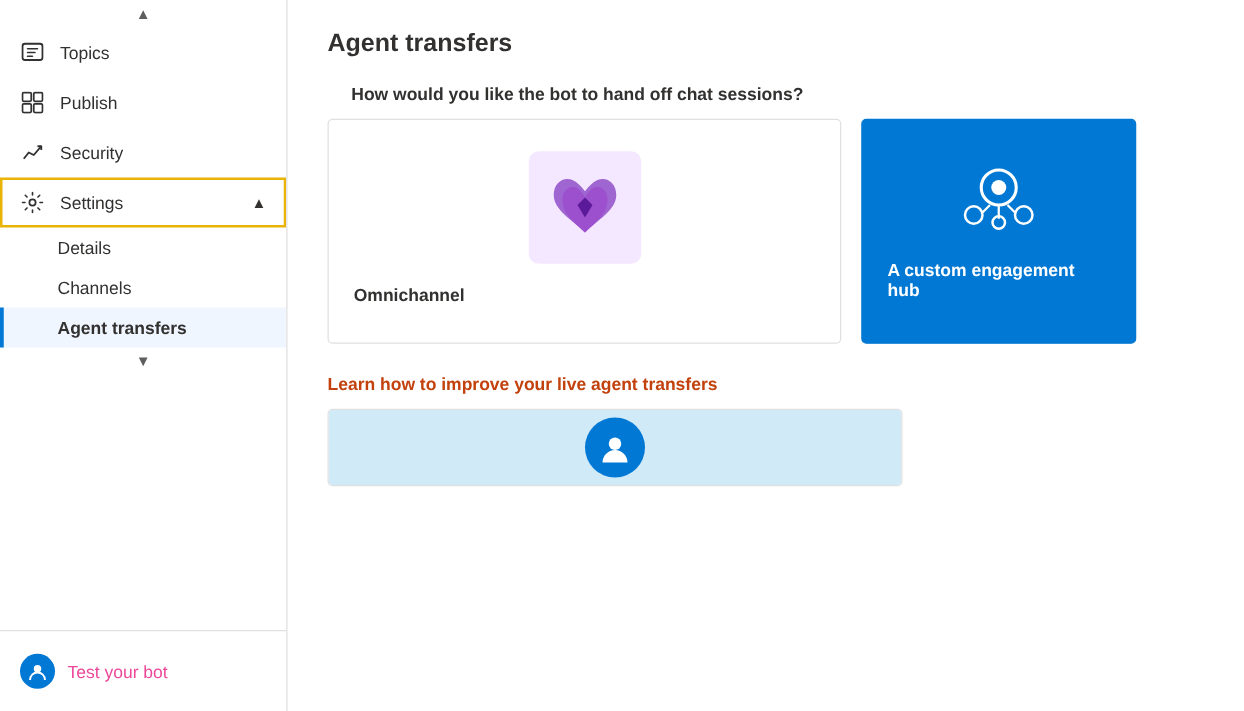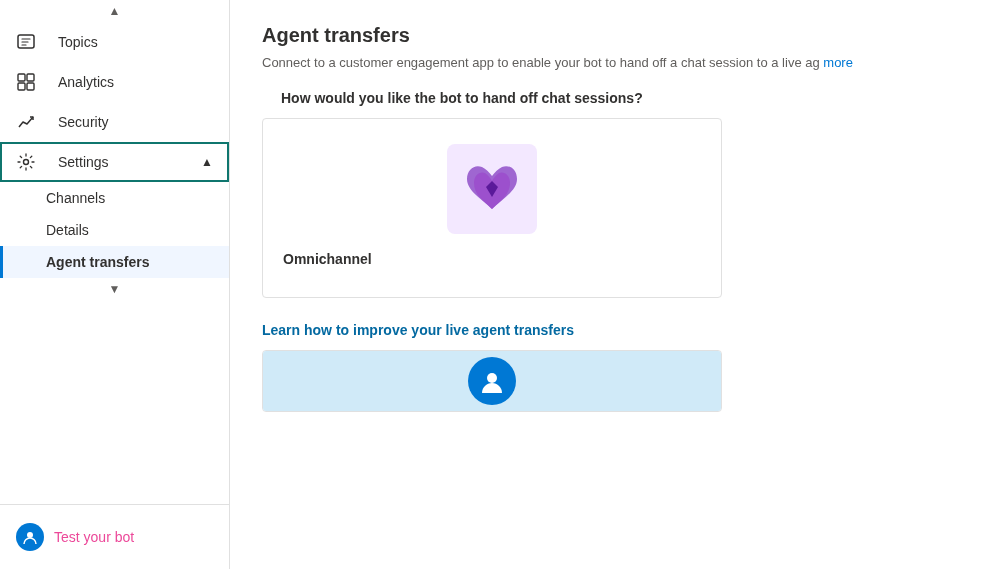--- a/index.html
+++ b/index.html
@@ -24,26 +24,26 @@
     }
     .sidebar-scroll::-webkit-scrollbar { width: 6px; }
     .sidebar-scroll::-webkit-scrollbar-thumb { background: #c8c8c8; border-radius: 3px; }
 
     .sidebar-item {
       display: flex;
       align-items: center;
       padding: 10px 16px;
       cursor: pointer;
       color: #323130;
-      gap: 22px;
+      gap: 12px;
       font-size: 14px;
       position: relative;
     }
     .sidebar-item.settings-item {
-      border: 2px solid #0f766e;
+      border: 2px solid #eab308;
       padding: 8px 14px;
     }
     .sidebar-item .icon {
       width: 20px;
       height: 20px;
       display: flex;
       align-items: center;
       justify-content: center;
       flex-shrink: 0;
       font-size: 16px;
@@ -120,21 +120,21 @@
       color: #323130;
       margin: 20px 0 12px 0;
       padding-left: 19px;
     }
     .cards-row {
       display: flex;
       gap: 16px;
       margin-bottom: 24px;
     }
     .card {
-      width: 460px;
+      width: 411px;
       border: 1px solid #e0e0e0;
       border-radius: 4px;
       padding: 20px;
       background: #fff;
       cursor: pointer;
       display: flex;
       flex-direction: column;
       align-items: flex-start;
       min-height: 180px;
     }
@@ -181,21 +181,21 @@
       justify-content: center;
     }
     .card.custom-hub .card-label {
       color: #fff;
     }
 
     
     .learn-section-title {
       font-size: 14px;
       font-weight: 600;
-      color: #0369a1;
+      color: #c2410c;
       margin-bottom: 12px;
     }
     .preview-card {
       width: 460px;
       border: 1px solid #e0e0e0;
       border-radius: 4px;
       overflow: hidden;
       background: #fff;
     }
     .preview-card-top {
@@ -237,21 +237,21 @@
 
     <div class="sidebar-item">
       <span class="icon">
         <svg width="18" height="18" viewBox="0 0 18 18" fill="none">
           <rect x="1" y="1" width="7" height="7" rx="1" stroke="#323130" stroke-width="1.4" fill="none"></rect>
           <rect x="10" y="1" width="7" height="7" rx="1" stroke="#323130" stroke-width="1.4" fill="none"></rect>
           <rect x="1" y="10" width="7" height="7" rx="1" stroke="#323130" stroke-width="1.4" fill="none"></rect>
           <rect x="10" y="10" width="7" height="7" rx="1" stroke="#323130" stroke-width="1.4" fill="none"></rect>
         </svg>
       </span>
-      <span>Analytics</span>
+      <span>Publish</span>
     </div>
 
     <div class="sidebar-item">
       <span class="icon">
         <svg width="18" height="18" viewBox="0 0 18 18" fill="none">
           <polyline points="2,14 6,9 10,11 16,4" stroke="#323130" stroke-width="1.5" fill="none" stroke-linejoin="round"></polyline>
           <polyline points="13,4 16,4 16,7" stroke="#323130" stroke-width="1.5" fill="none" stroke-linejoin="round"></polyline>
         </svg>
       </span>
       <span>Security</span>
@@ -263,24 +263,24 @@
         <svg width="18" height="18" viewBox="0 0 18 18" fill="none">
           <circle cx="9" cy="9" r="2.5" stroke="#323130" stroke-width="1.4" fill="none"></circle>
           <path d="M9 1v2M9 15v2M1 9h2M15 9h2M3.22 3.22l1.42 1.42M13.36 13.36l1.42 1.42M3.22 14.78l1.42-1.42M13.36 4.64l1.42-1.42" stroke="#323130" stroke-width="1.3" stroke-linecap="round"></path>
         </svg>
       </span>
       <span>Settings</span>
       <span class="settings-expand">▲</span>
     </div>
 
     <div class="sidebar-sub-item">
+      <span>Details</span>
+    </div>
+    <div class="sidebar-sub-item">
       <span>Channels</span>
-    </div>
-    <div class="sidebar-sub-item">
-      <span>Details</span>
     </div>
     <div class="sidebar-sub-item active">
       <span>Agent transfers</span>
     </div>
 
     <div style="display:flex; justify-content:center; padding:4px 0; color:#605e5c; font-size:12px;">▼</div>
 
   </div>
 
   <div class="sidebar-bottom">
@@ -291,43 +291,54 @@
           <path d="M3 16c0-3.3 2.7-6 6-6s6 2.7 6 6" stroke="white" stroke-width="1.5" fill="none"></path>
         </svg>
       </div>
       <span>Test your bot</span>
     </div>
   </div>
 </nav>
 
 <main class="main-content">
   <h1 class="page-title">Agent transfers</h1>
-  <p class="page-desc">
-    <span>Connect to a customer engagement app to enable your bot to hand off a chat session to a live ag</span>
-    <a href="#">more</a>
-  </p>
 
   <div class="section-title">How would you like the bot to hand off chat sessions?</div>
 
   <div class="cards-row">
 
     <div class="card">
       <div class="card-icon">
         <div class="omnichannel-logo">
 
           <svg width="60" height="60" viewBox="0 0 60 60" fill="none">
             <path d="M30 50 C20 40, 5 32, 5 20 C5 10, 13 5, 20 8 C24 10, 27 13, 30 17 C33 13, 36 10, 40 8 C47 5, 55 10, 55 20 C55 32, 40 40, 30 50Z" fill="#7B2FBE" opacity="0.7"></path>
             <path d="M30 50 C22 42, 12 36, 12 24 C12 16, 18 12, 23 14 C26 16, 28.5 19, 30 22 C31.5 19, 34 16, 37 14 C42 12, 48 16, 48 24 C48 36, 38 42, 30 50Z" fill="#9B4ECC" opacity="0.9"></path>
             <path d="M24 28 L30 22 L36 28 L30 38Z" fill="#5B1A9A"></path>
           </svg>
         </div>
       </div>
       <div class="card-label">Omnichannel</div>
     </div>
 
+    <div class="card custom-hub">
+      <div class="card-icon-custom" style="align-self:center; display:flex; align-items:center; justify-content:center; width:80px; height:80px; margin: 0 auto 12px auto;">
+        <svg width="72" height="72" viewBox="0 0 72 72" fill="none">
+          <circle cx="36" cy="30" r="14" stroke="white" stroke-width="2.5" fill="none"></circle>
+          <circle cx="36" cy="30" r="6" fill="white"></circle>
+          <circle cx="16" cy="52" r="7" stroke="white" stroke-width="2" fill="none"></circle>
+          <circle cx="56" cy="52" r="7" stroke="white" stroke-width="2" fill="none"></circle>
+          <line x1="23" y1="50" x2="29" y2="44" stroke="white" stroke-width="1.8"></line>
+          <line x1="43" y1="44" x2="49" y2="50" stroke="white" stroke-width="1.8"></line>
+          <line x1="36" y1="44" x2="36" y2="55" stroke="white" stroke-width="1.8"></line>
+          <circle cx="36" cy="58" r="5" stroke="white" stroke-width="2" fill="none"></circle>
+        </svg>
+      </div>
+      <div class="card-label">A custom engagement hub</div>
+    </div>
   </div>
 
   <div class="learn-section-title">Learn how to improve your live agent transfers</div>
 
   <div class="preview-card">
     <div class="preview-card-top">
       <div class="preview-card-avatar">
         <svg width="28" height="28" viewBox="0 0 28 28" fill="white">
           <circle cx="14" cy="11" r="5" fill="white"></circle>
           <path d="M4 26c0-5.5 4.5-10 10-10s10 4.5 10 10" fill="white"></path>

